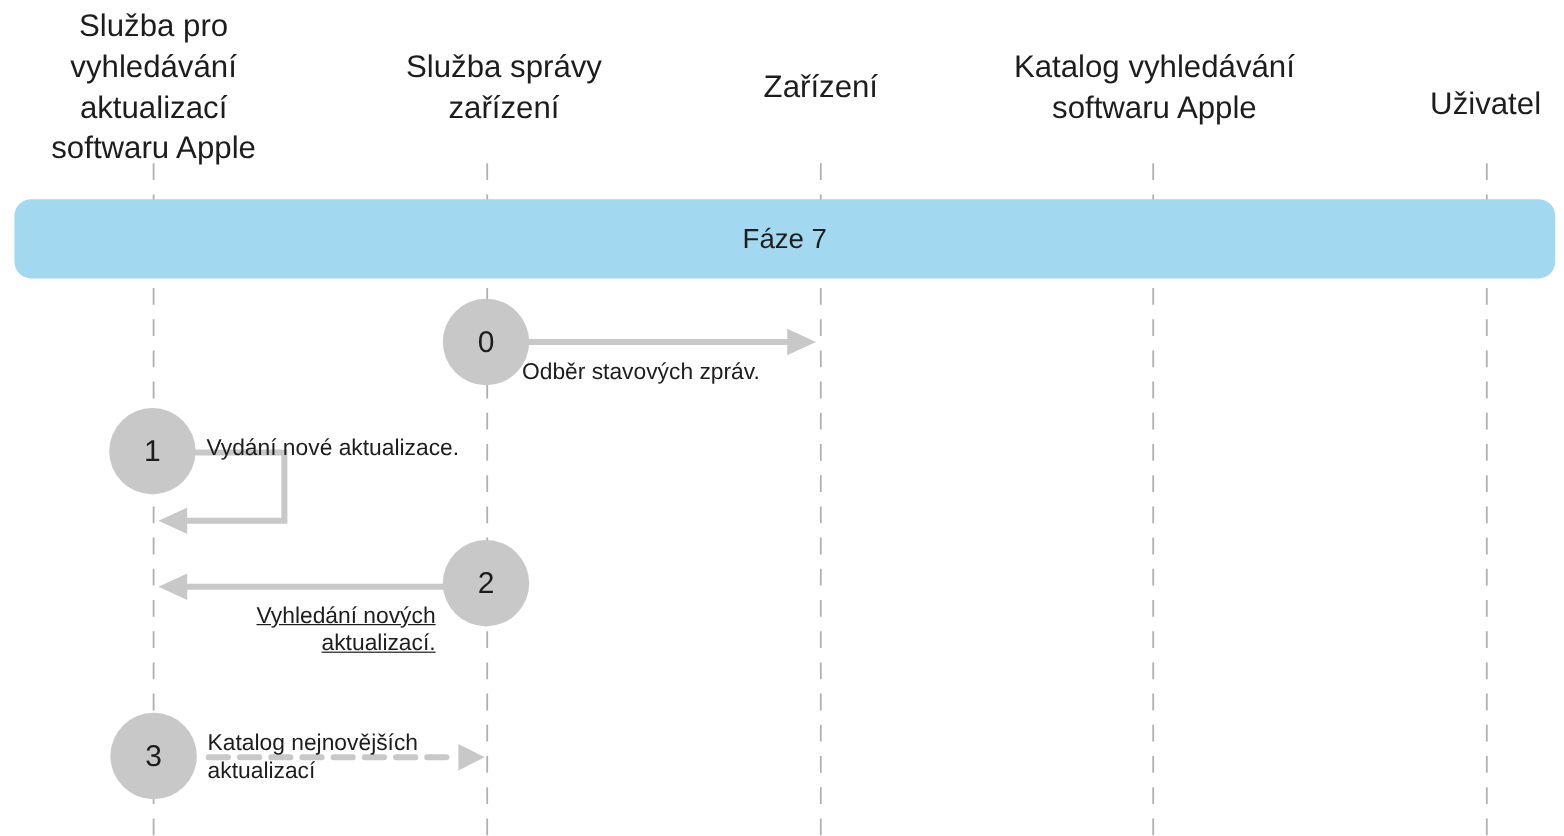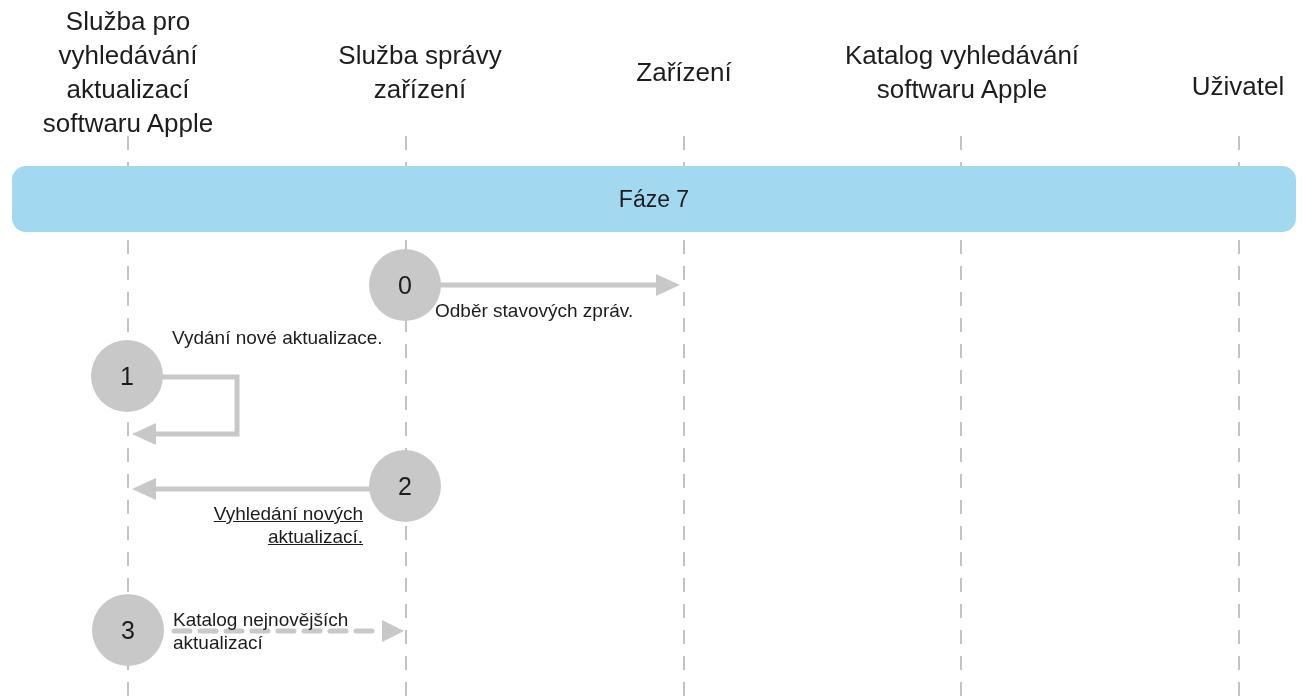--- a/index.html
+++ b/index.html
@@ -58,21 +58,21 @@
 <div class="hdr" style="left:1238px; top:69px;">Uživatel</div>
 
 <div class="phase" style="background:#a3d9f0;">
   <span>Fáze 7</span>
 </div>
 
 <div class="circle" style="left:369px; top:249px;">0</div>
 <div class="lbl" style="left:435px; top:299px;">Odběr stavových zpráv.</div>
 
 <div class="circle" style="left:91px; top:340px;">1</div>
-<div class="lbl" style="left:172px; top:326px;">Vydání nové aktualizace.</div>
+<div class="lbl" style="left:172px; top:362px;">Vydání nové aktualizace.</div>
 
 <div class="circle" style="left:369px; top:450px;">2</div>
 <div class="lbl" style="left:180px; top:502px; width:183px; text-align:right;text-decoration:underline;">Vyhledání nových
 aktualizací.</div>
 
 <div class="circle" style="left:92px; top:594px;">3</div>
 <div class="lbl" style="left:173px; top:608px;">Katalog nejnovějších
 aktualizací</div>
 
 </body></html>

